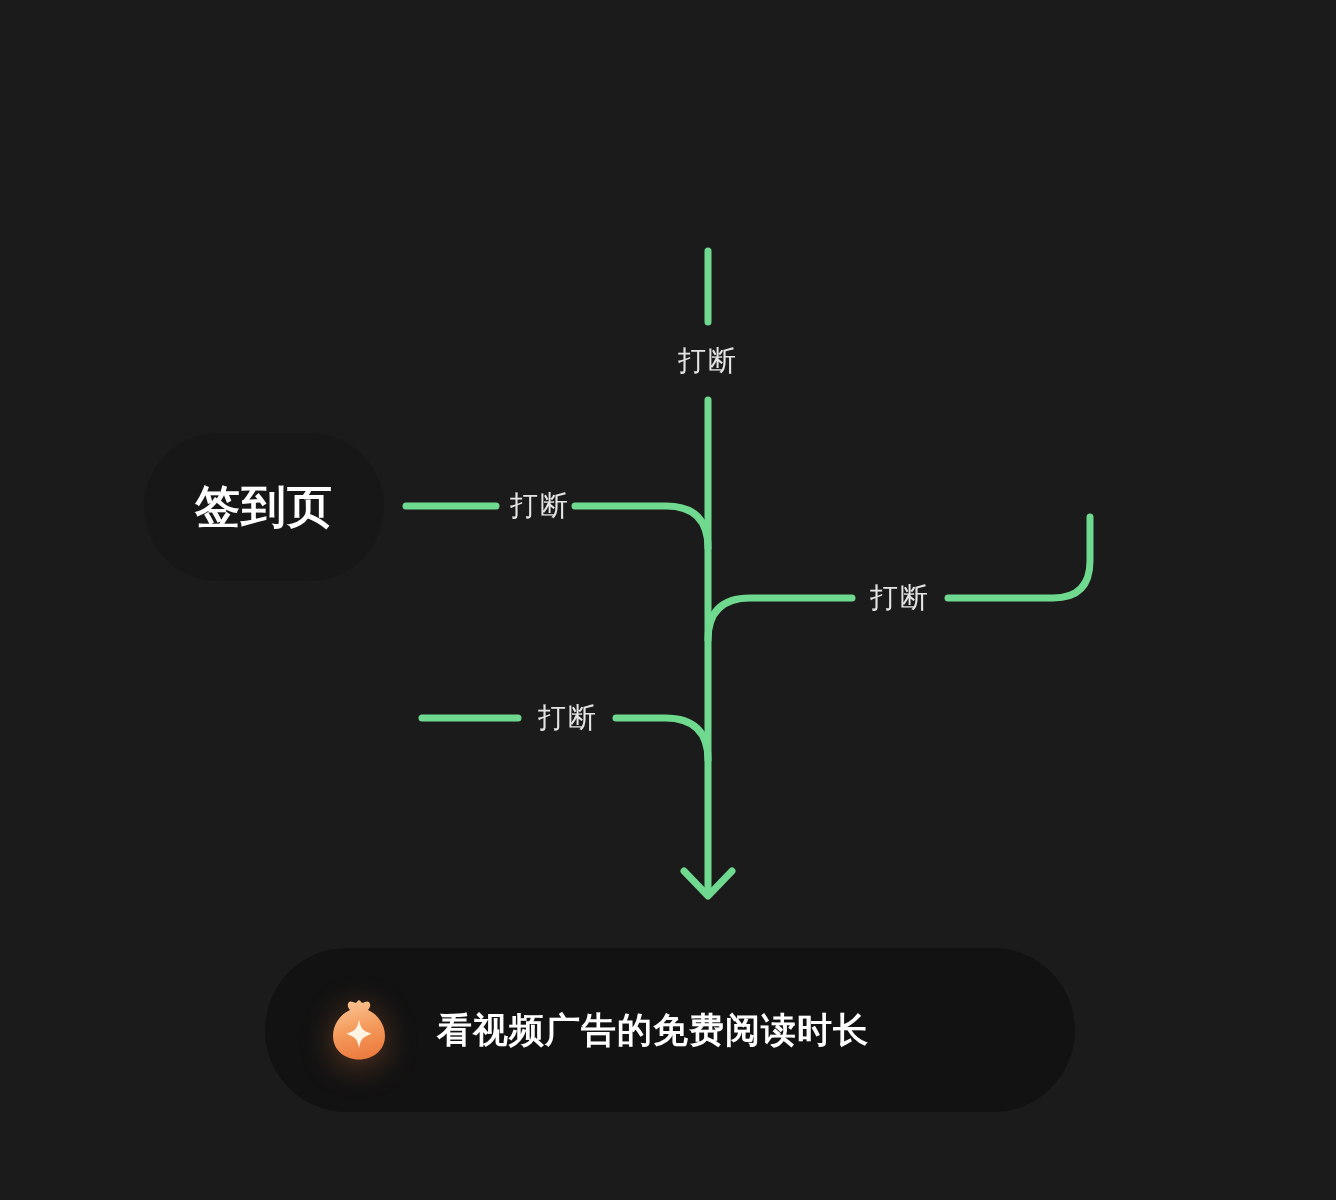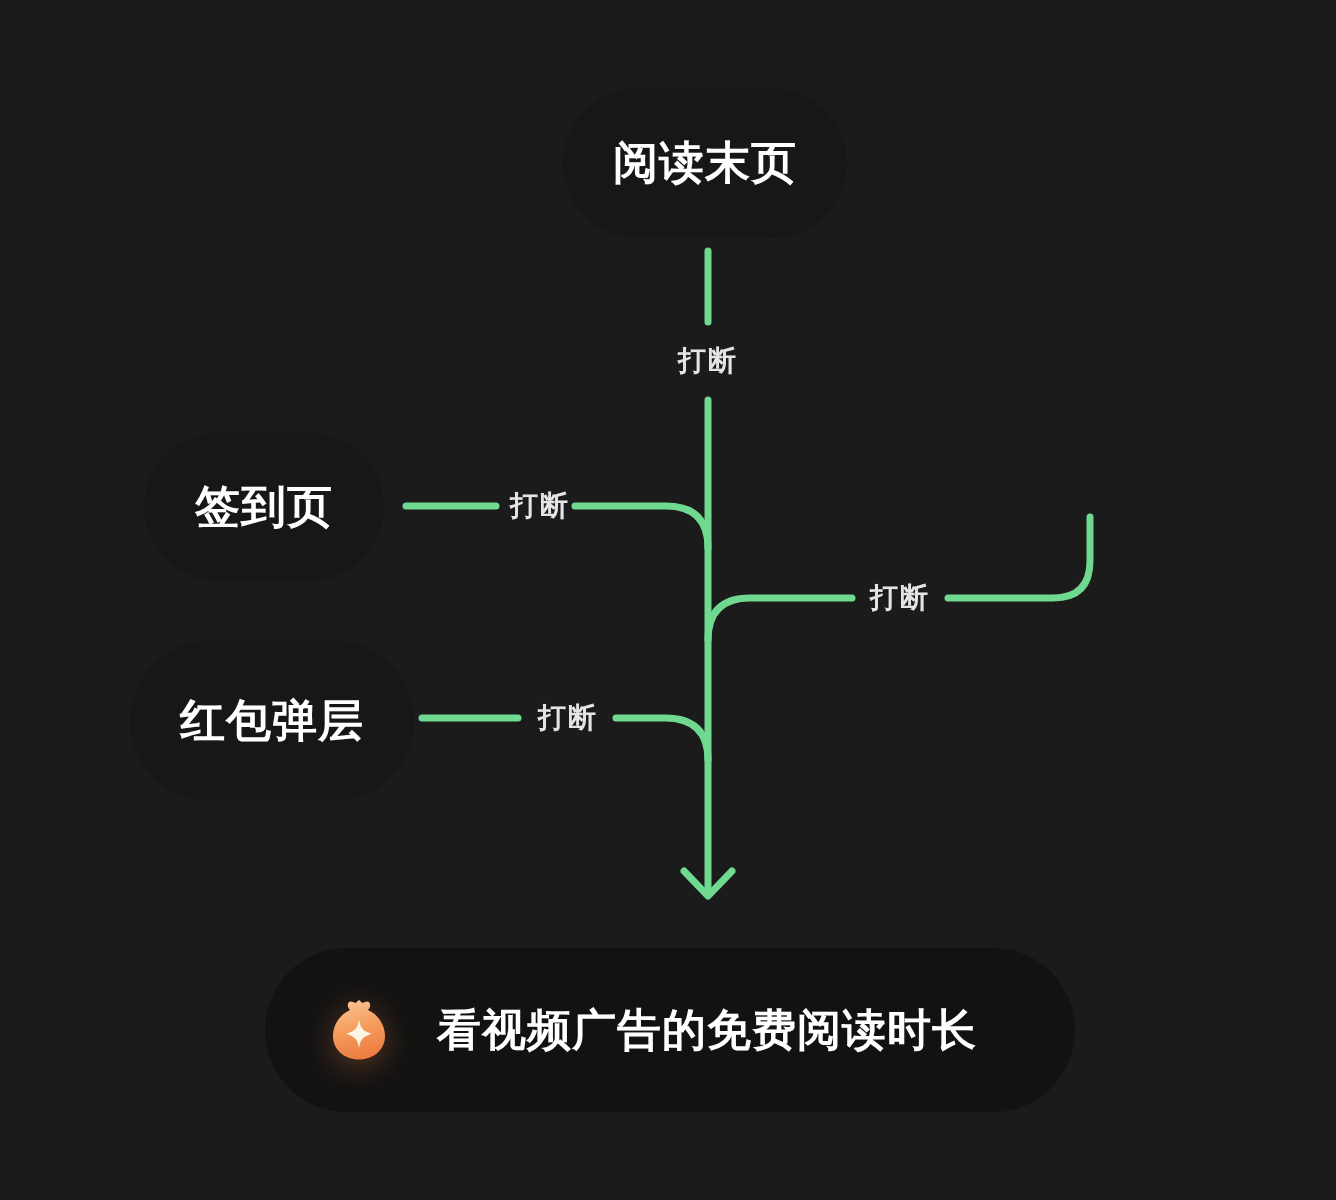--- a/index.html
+++ b/index.html
@@ -25,21 +25,21 @@
   .node-reading  {left:563px; top:88px;  width:284px; height:150px; border-radius:75px;}
   .node-signin   {left:144px; top:433px; width:240px; height:148px; border-radius:74px;}
   .node-chapter  {left:965px; top:366px; width:245px; height:140px; border-radius:70px;}
   .node-redpacket{left:130px; top:641px; width:284px; height:160px; border-radius:80px;}
 
   .edge-label{
     position:absolute;
     transform:translate(-50%,-50%);
     color:#E4E4E4;
     font-size:28px;
-    font-weight:700;
+    font-weight:400;
     letter-spacing:2px;
     white-space:nowrap;
     text-align:center;
   }
   .edge-label-main     {left:708px; top:361px;}
   .edge-label-signin   {left:540px; top:506px;}
   .edge-label-chapter  {left:900px; top:598px;}
   .edge-label-redpacket{left:568px; top:718px;}
 
   .result-card{
@@ -48,21 +48,21 @@
     width:810px; height:164px;
     box-sizing:border-box;
     background:#121212;
     border-radius:82px;
     display:flex;align-items:center;
     padding-left:58px;
     gap:42px;
   }
   .result-card .card-label{
     color:#FFFFFF;
-    font-size:44px;
+    font-size:35px;
     font-weight:700;
     letter-spacing:1px;
     white-space:nowrap;
   }
   .pouch-icon{
     width:72px;height:72px;flex:0 0 72px;
     filter:drop-shadow(0 6px 16px rgba(238,125,62,0.35));
   }
 </style>
 </head>
@@ -77,32 +77,26 @@
       <path d="M684 871 L708 896 L732 871"></path>
       <path d="M406 506 L496 506"></path>
       <path d="M575 506 L666 506 Q708 506 708 548"></path>
       <path d="M1090 517 L1090 561 Q1090 598 1053 598 L948 598"></path>
       <path d="M852 598 L750 598 Q708 598 708 640"></path>
       <path d="M422 718 L518 718"></path>
       <path d="M616 718 L665 718 Q708 718 708 760"></path>
     </g>
   </svg>
 
-  <div class="node node-reading">
-    <span>阅读末页</span>
-  </div>
 
   <div class="node node-signin">
     <span>签到页</span>
   </div>
 
 
-  <div class="node node-redpacket">
-    <span>红包弹层</span>
-  </div>
 
   <div class="edge-label edge-label-main">打断</div>
   <div class="edge-label edge-label-signin">打断</div>
   <div class="edge-label edge-label-chapter">打断</div>
   <div class="edge-label edge-label-redpacket">打断</div>
 
   <div class="result-card">
     <svg class="pouch-icon" viewBox="0 0 72 72">
       <defs>
         <linearGradient id="pouchGrad" x1="0.35" y1="0" x2="0.6" y2="1">

